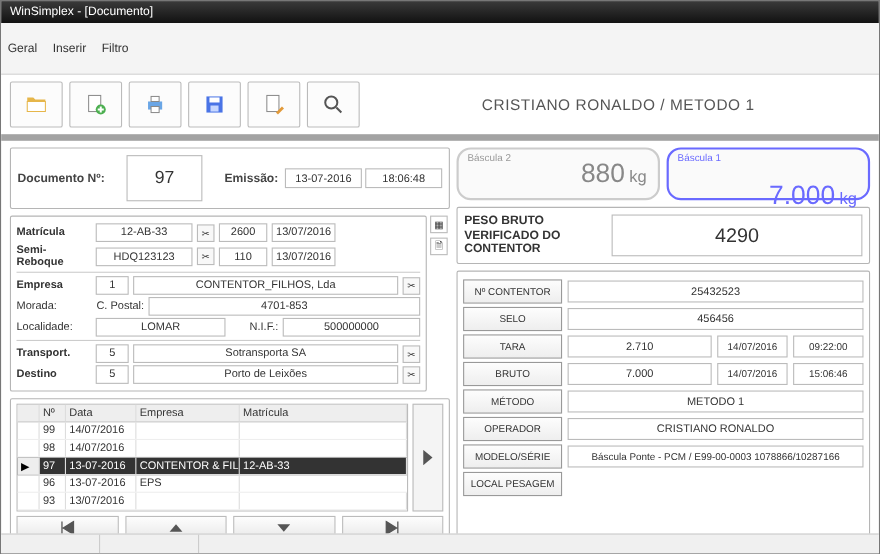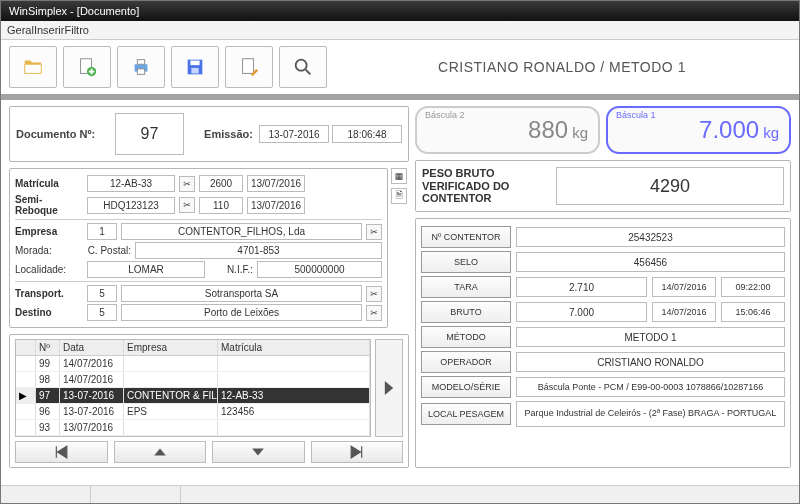--- a/index.html
+++ b/index.html
@@ -1,19 +1,19 @@
 <!DOCTYPE html>
 <html><head>
 <meta charset="utf-8">
 <style>
   * { box-sizing: border-box; font-family: "Segoe UI", Tahoma, sans-serif; }
   body { margin: 0; background: #e8e8e8; font-size: 11px; color: #333; }
   .window { width: 800px; height: 504px; background: #fff; border: 1px solid #777; position: relative; overflow: hidden; }
   .titlebar { background: linear-gradient(#3a3a3a,#111); color: #fff; padding: 4px 8px; font-size: 11px; height: 20px; display: flex; align-items: center; }
-  .menubar { background: #f4f4f4; padding: 3px 6px; font-size: 11px; display: flex; border-bottom: 1px solid #ccc; }
+  .menubar { background: #f4f4f4; padding: 17px 6px; font-size: 11px; display: flex; gap: 14px; border-bottom: 1px solid #ccc; }
   .menubar span { cursor: default; }
   .toolbar { background: #fff; padding: 6px 8px; display: flex; align-items: center; border-bottom: 6px solid #a3a3a3; }
   .tbtn { width: 48px; height: 42px; border: 1px solid #bbb; background: #fcfcfc; margin-right: 6px; display: flex; align-items: center; justify-content: center; border-radius: 2px; cursor: pointer; }
   .tbtn svg { width: 22px; height: 22px; }
   .headline { flex: 1; text-align: center; font-size: 14px; color: #555; letter-spacing: .5px; }
   .body { display: flex; gap: 6px; padding: 6px 8px 6px 8px; }
   .leftcol { width: 400px; display: flex; flex-direction: column; gap: 6px; }
   .rightcol { flex: 1; display: flex; flex-direction: column; gap: 6px; }
   .panel { border: 1px solid #b5b5b5; border-radius: 2px; background: #fff; padding: 6px; }
 
@@ -29,21 +29,21 @@
   .scissor { width:16px; height:16px; border:1px solid #bbb; background:#f8f8f8; display:flex; align-items:center; justify-content:center; font-size:9px; cursor:pointer; }
 
   .sidebar-mini { width:18px; display:flex; flex-direction:column; gap:4px; margin-left:3px;}
   .mini-ic { width:16px; height:16px; border:1px solid #bbb; background:#fff; display:flex; align-items:center; justify-content:center; font-size:9px; }
 
   .scales { display:flex; gap:6px; }
   .scalebox { flex:1; border:2px solid #ccc; border-radius:13px; height:48px; background:#fafafa; padding:2px 8px; position:relative; }
   .scalebox.active { border-color:#6a6aff; }
   .scale-label { font-size:9px; color:#999; }
   .scale-val { position:absolute; right:10px; top:8px; font-family:"Consolas","Courier New",monospace; font-size:24px; color:#888; }
-  .scale-val.active { color:#6a6aff; }
+  .scale-val.active { color:#6a6aff;margin-top:20px; }
   .scale-unit { font-size:15px; color:#888; margin-left:4px;}
   .scale-unit.active { color:#6a6aff; }
 
   .pbv { display:flex; align-items:center; gap:14px; }
   .pbv-label { font-weight:bold; font-size:11px; width:120px; line-height:1.15; }
   .pbv-val { flex:1; border:1px solid #bbb; background:#fff; height:38px; display:flex; align-items:center; justify-content:center; font-size:18px; }
 
   .detail-row { display:flex; gap:5px; margin:3px 0; align-items:center; }
   .det-btn { width:90px; height:22px; border:1px solid #999; background:linear-gradient(#fdfdfd,#eee); font-size:9px; display:flex; align-items:center; justify-content:center; cursor:pointer; }
   .det-val { flex:1; border:1px solid #bbb; background:#fff; height:20px; display:flex; align-items:center; justify-content:center; font-size:10px; overflow:hidden; }
@@ -228,21 +228,20 @@
                 <div class="c1">97</div>
                 <div class="c2">13-07-2016</div>
                 <div class="c3">CONTENTOR &amp; FILHO</div>
                 <div class="c4">12-AB-33</div>
             </div>
             <div class="grid-row">
               <div class="c0"></div>
                 <div class="c1">96</div>
                 <div class="c2">13-07-2016</div>
                 <div class="c3">EPS</div>
-                <div class="c4">123456</div>
             </div>
             <div class="grid-row">
               <div class="c0"></div>
                 <div class="c1">93</div>
                 <div class="c2">13/07/2016</div>
                 <div class="c3"></div>
                 <div class="c4"></div>
             </div>
           </div>
           <div class="grid-arrow">
@@ -323,21 +322,20 @@
         <div class="detail-row">
           <div class="det-btn">OPERADOR</div>
           <div class="det-val">CRISTIANO RONALDO</div>
         </div>
         <div class="detail-row">
           <div class="det-btn">MODELO/SÉRIE</div>
           <div class="det-val" style="font-size:9px">Báscula Ponte - PCM / E99-00-0003    1078866/10287166</div>
         </div>
         <div class="detail-row">
           <div class="det-btn">LOCAL PESAGEM</div>
-          <div class="det-val" style="font-size:9px;line-height:1.1; height:26px; text-align:center; padding:0 4px; white-space:normal;">Parque Industrial de Celeirós - (2ª Fase) BRAGA - PORTUGAL</div>
         </div>
       </div>
     </div>
   </div>
 
   <div class="statusbar">
     <div></div>
       <div></div>
   </div>
 </div>

